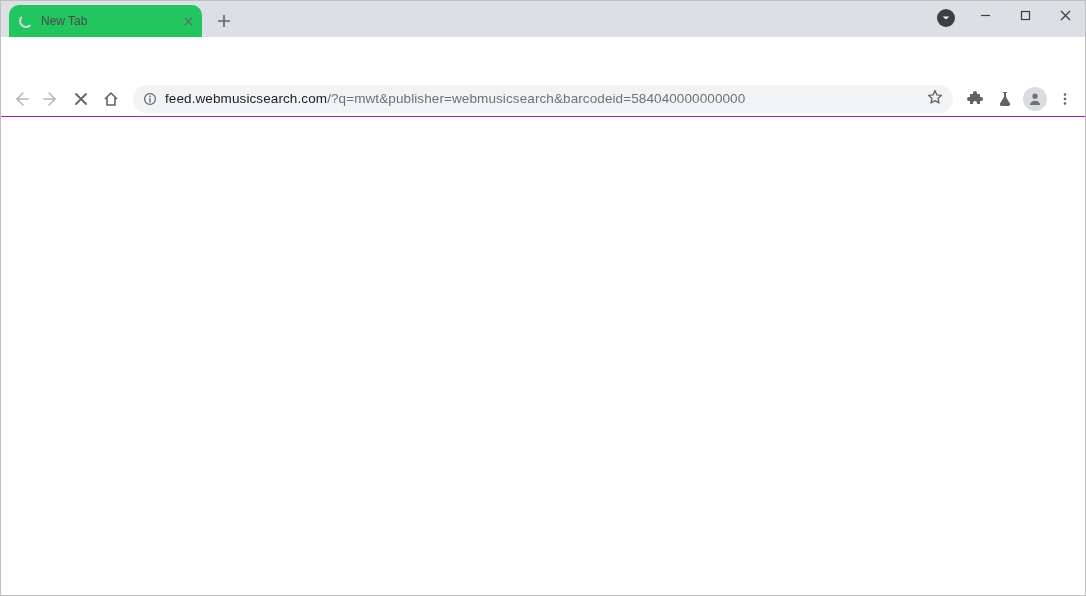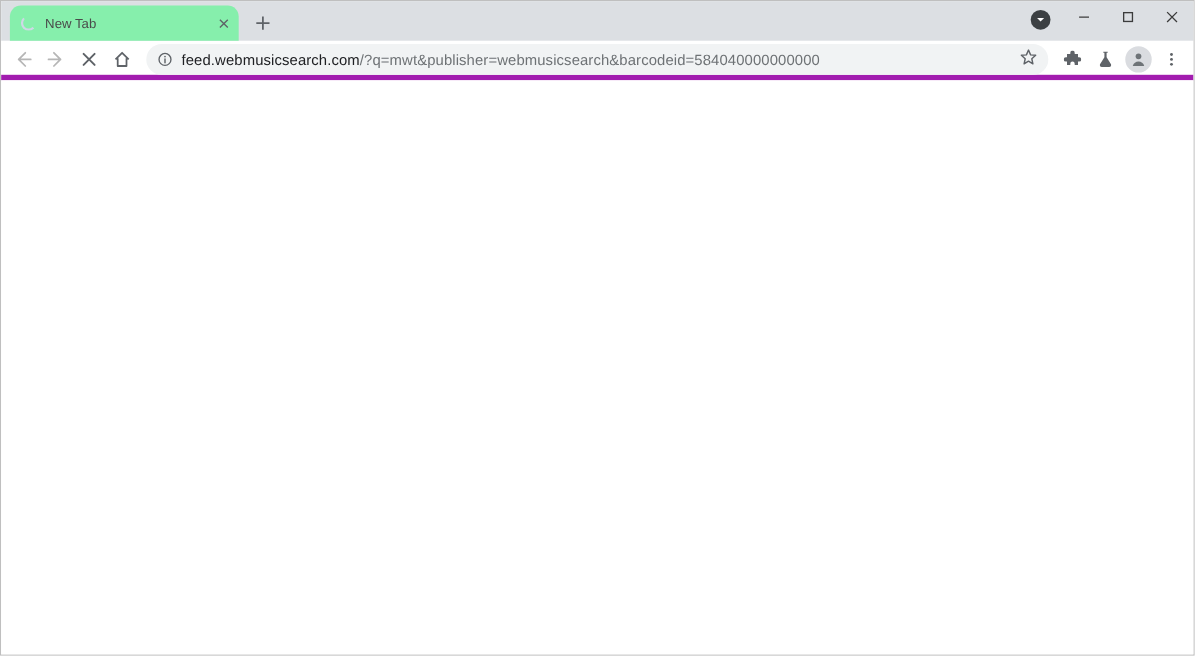--- a/index.html
+++ b/index.html
@@ -3,21 +3,21 @@
 <meta charset="utf-8">
 <style>
   * { box-sizing: border-box; margin: 0; padding: 0; }
   html, body { width: 1086px; height: 596px; font-family: "Segoe UI", Arial, sans-serif; overflow: hidden; }
   body { display: flex; flex-direction: column; background: #fff; border: 1px solid #bfbfbf; }
 
   
   .titlebar { height: 36px; background: #dcdfe3; display: flex; align-items: flex-end; position: relative; }
   .tabstrip { display: flex; align-items: flex-end; padding-left: 8px; height: 100%; }
   .tab {
-    height: 32px; width: 208px; background: #86efac; border-top-left-radius: 10px; border-top-right-radius: 10px;
+    height: 32px; width: 193px; background: #22c55e; border-top-left-radius: 10px; border-top-right-radius: 10px;
     display: flex; align-items: center; padding: 0 6px 0 10px; gap: 8px; position: relative; margin-top: 4px;
   }
   .tab .spinner {
     width: 14px; height: 14px; border: 2px solid #cfd8e6; border-top-color: transparent; border-right-color: transparent;
     border-radius: 50%;
   }
   .tab .title { font-size: 12px; color: #4a4a4a; flex: 1; white-space: nowrap; overflow: hidden; text-overflow: ellipsis; }
   .tab .close { width: 16px; height: 16px; display:flex; align-items:center; justify-content:center; color:#5f6368; border-radius:50%; }
   .tab .close svg { width: 9px; height: 9px; }
   .newtab { width: 28px; height: 28px; display:flex; align-items:center; justify-content:center; margin-left:8px; margin-bottom:2px; border-radius:50%; color:#5f6368;}
@@ -26,21 +26,21 @@
   .win-controls { position: absolute; right: 0; top: 0; height: 28px; display: flex; }
   .win-btn { width: 40px; height: 28px; display:flex; align-items:center; justify-content:center; color:#3c3c3c; }
   .win-btn svg { width: 11px; height: 11px; }
   .update-pill{
     position:absolute; right:130px; top:8px; width:18px; height:18px; border-radius:50%; background:#3c4043;
     display:flex; align-items:center; justify-content:center;
   }
   .update-pill svg{ width:8px; height:8px; fill:#fff;}
 
   
-  .toolbar { height: 36px; background: #fff; display:flex; align-items:flex-end; padding: 0 6px; gap:2px; border-bottom: 5px solid #a21caf;}
+  .toolbar { height: 36px; background: #fff; display:flex; align-items:center; padding: 0 6px; gap:2px; border-bottom: 1px solid #a21caf; margin-top: 44px;}
   .nav-btn { width: 28px; height: 28px; display:flex; align-items:center; justify-content:center; color:#5f6368; border-radius:50%; }
   .nav-btn.disabled { color:#b6b6b6; }
   .nav-btn svg { width:16px; height:16px; }
   .omnibox {
     flex:1; height:28px; background:#f1f3f4; border-radius:14px; display:flex; align-items:center;
     padding: 0 10px; margin: 0 6px; gap:8px; color:#202124;
   }
   .omnibox .site-info { color:#5f6368; display:flex; align-items:center;}
   .omnibox .site-info svg{ width:14px; height:14px;}
   .omnibox .url { font-size: 13.5px; letter-spacing:.1px; white-space: nowrap; overflow:hidden; }

